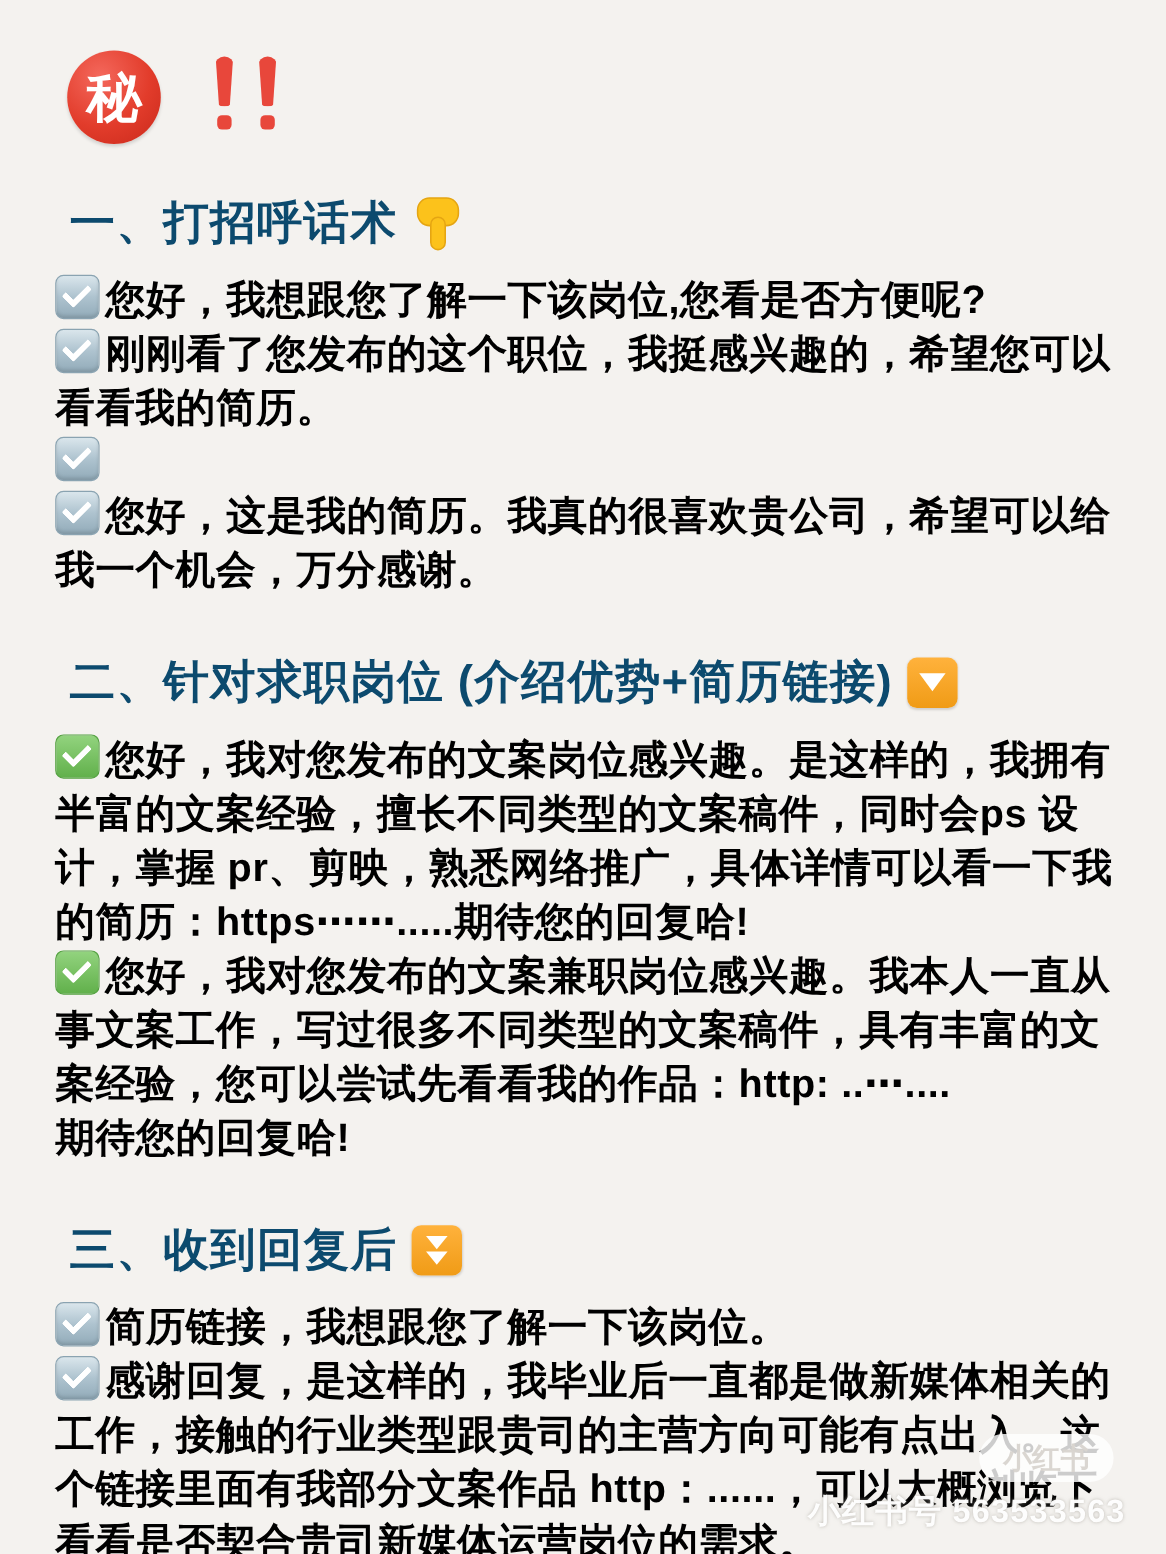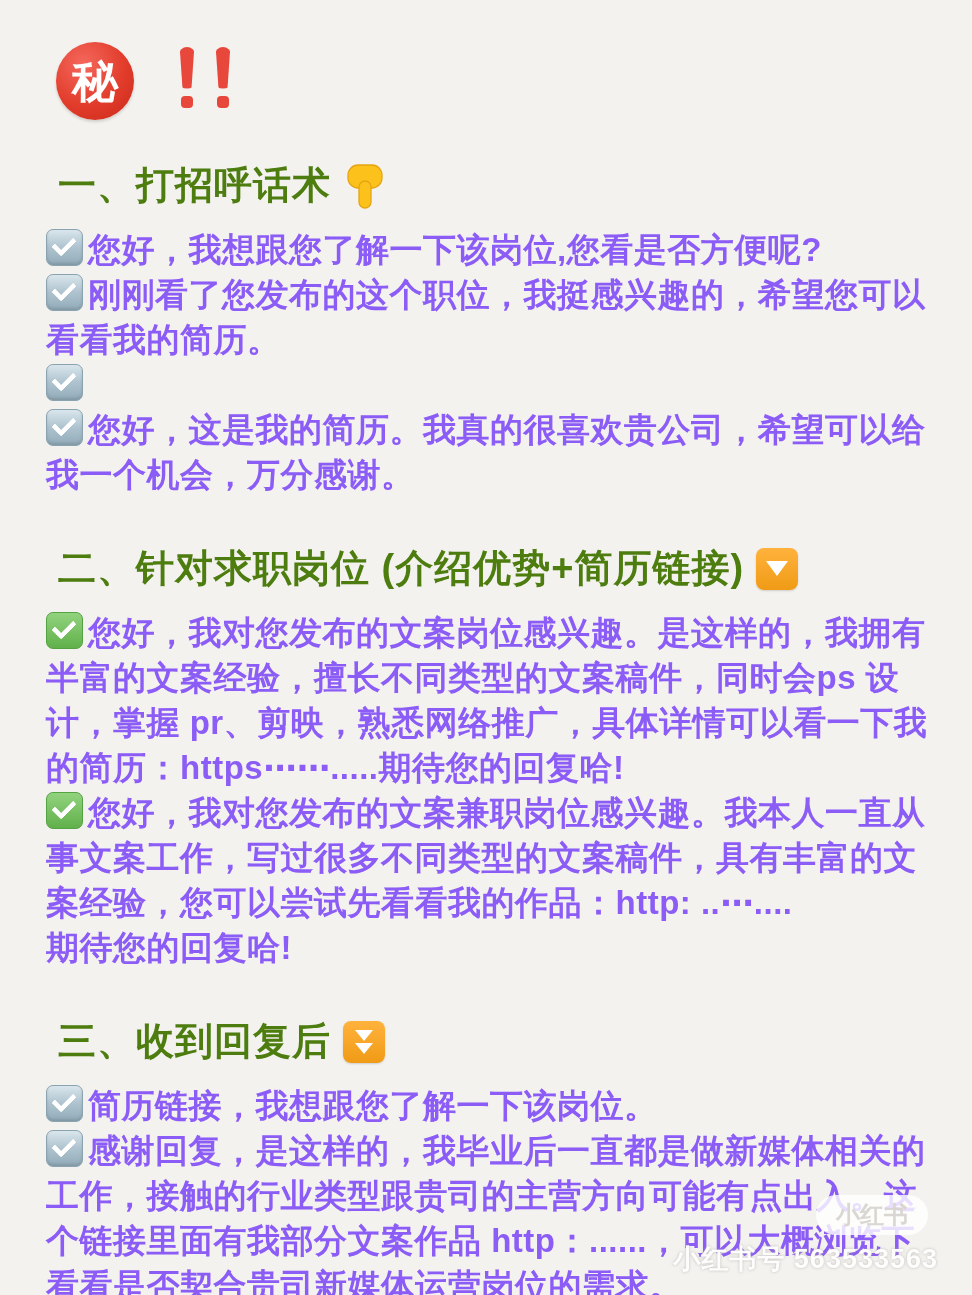--- a/index.html
+++ b/index.html
@@ -39,35 +39,35 @@
     content:""; position:absolute; bottom:3px; left:3px; width:12px; height:12px;
     background:#e8473b; border-radius:4px;
   }
 
   
   section { margin-top:40px; }
   section + section { margin-top:46px; }
   h2 {
     margin:0 0 16px 12px;
     font-size:38px; font-weight:800; letter-spacing:1px;
-    color:#4d7c0f;
+    color:#0c4a6e;
     display:flex; align-items:center;
   }
   .h-icon { display:inline-flex; align-items:center; margin-left:12px; }
   .sq {
     width:42px; height:42px; border-radius:8px;
     background:linear-gradient(180deg,#ffb23c 0%,#f09b16 100%);
     display:inline-flex; flex-direction:column; align-items:center; justify-content:center;
     box-shadow:0 1px 2px rgba(0,0,0,.15);
   }
   .tri { width:0; height:0; border-left:11px solid transparent; border-right:11px solid transparent; border-top:15px solid #fff; }
   .tri.sm { border-left-width:9px; border-right-width:9px; border-top-width:11px; }
   .tri.sm + .tri.sm { margin-top:2px; }
 
-  .items p { margin:0; font-size:33px; line-height:45px; font-weight:bold; color:#8b5cf6; letter-spacing:0.5px; }
+  .items p { margin:0; font-size:33px; line-height:45px; font-weight:bold; color:#000000; letter-spacing:0.5px; }
   .check {
     display:inline-block; width:35px; height:35px; border-radius:7px;
     margin-right:5px; vertical-align:-5px; position:relative;
   }
   .check.blue {
     background:linear-gradient(180deg,#dae6ec 0%,#aec3cf 50%,#92abb9 100%);
     border:1px solid #8aa3b1;
     box-shadow:inset 0 -2px 3px rgba(0,0,0,.12);
   }
   .check.green {

